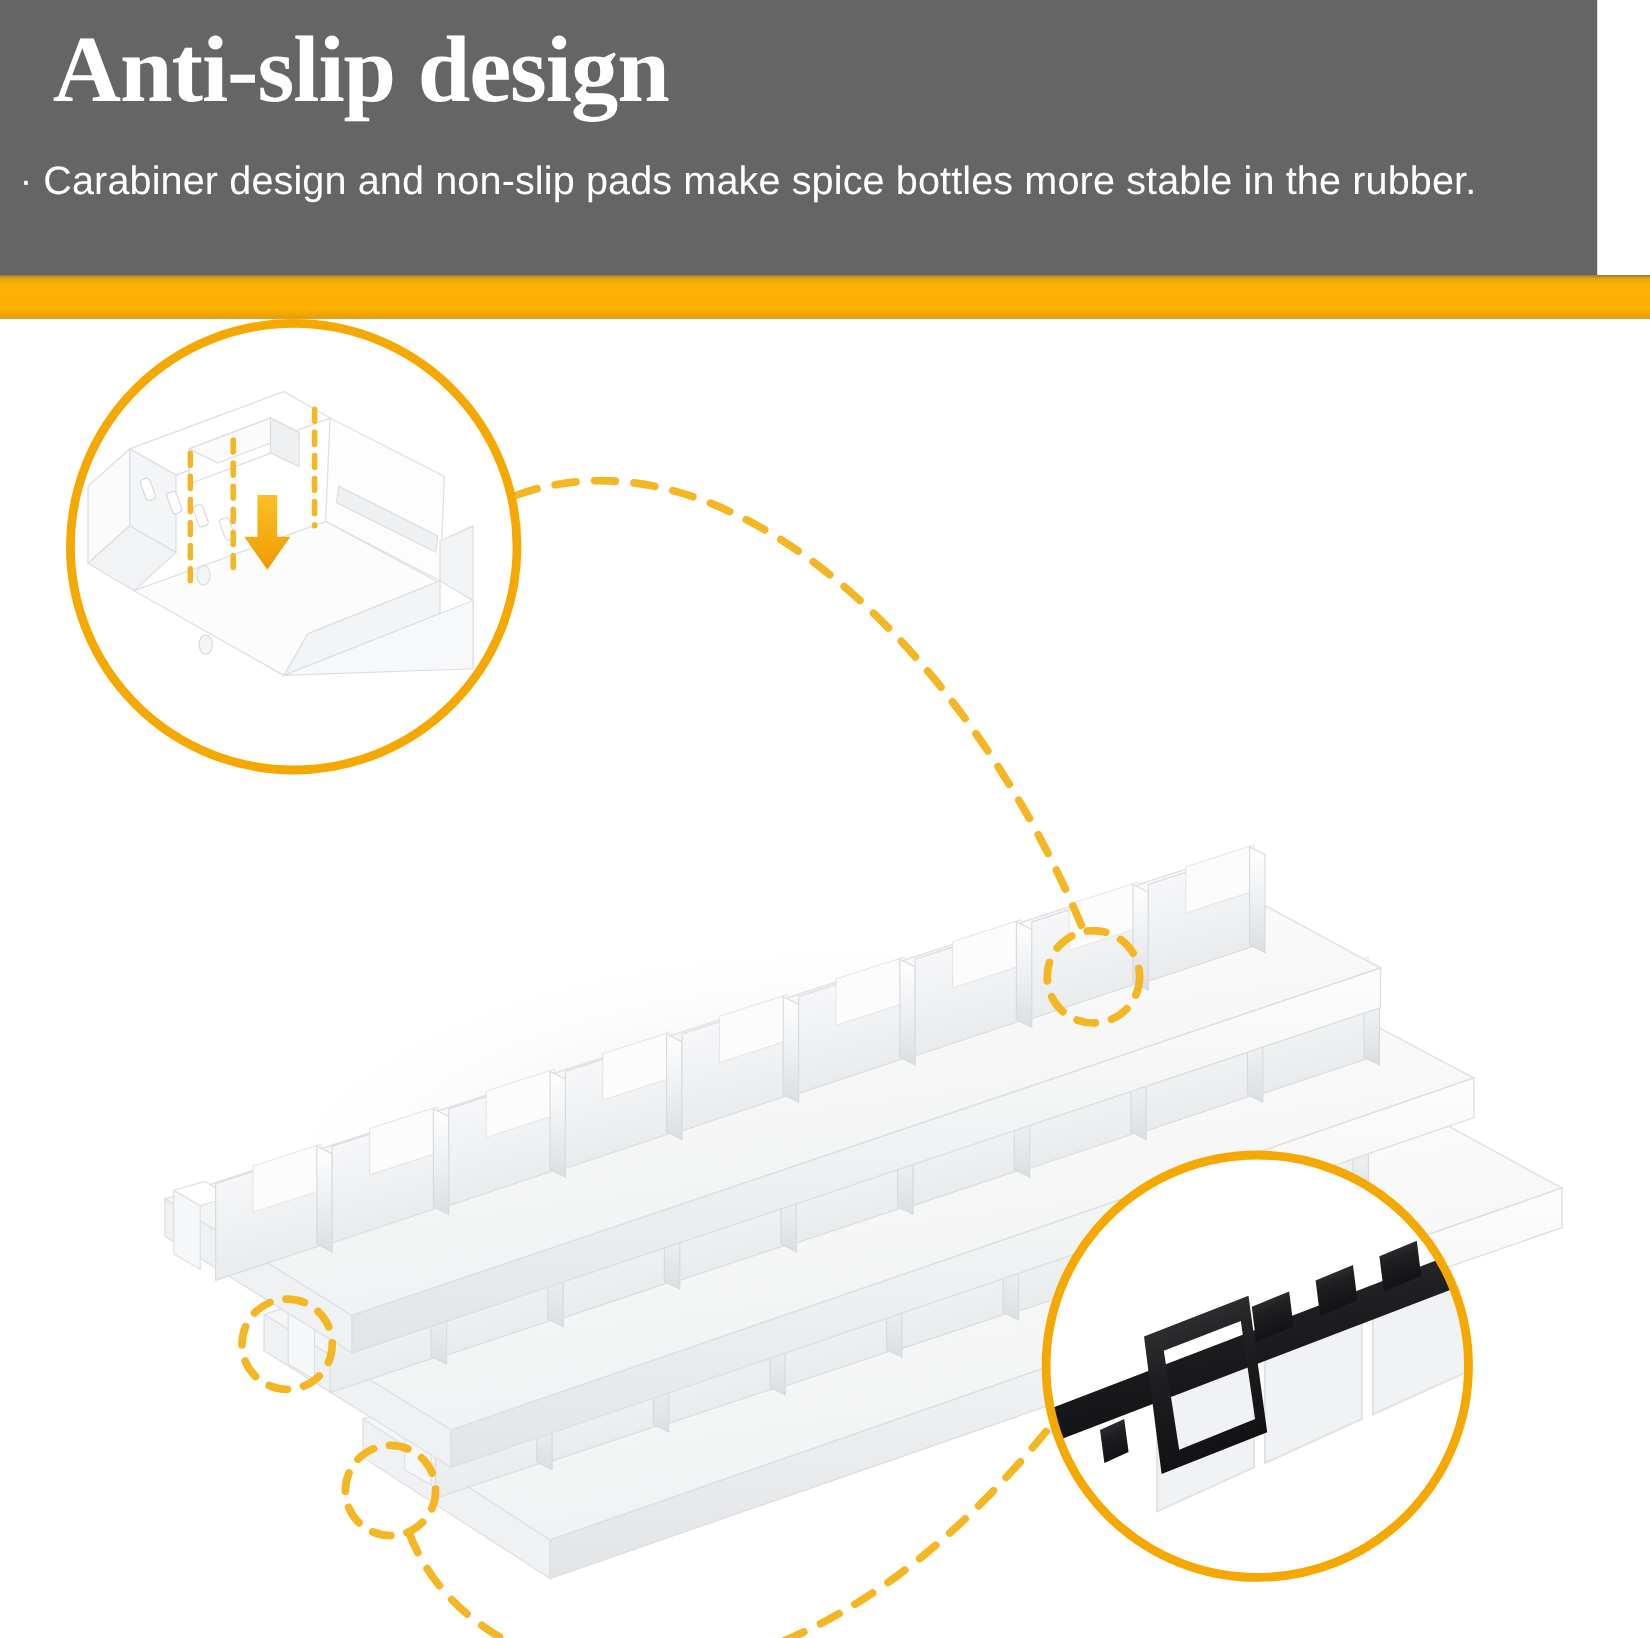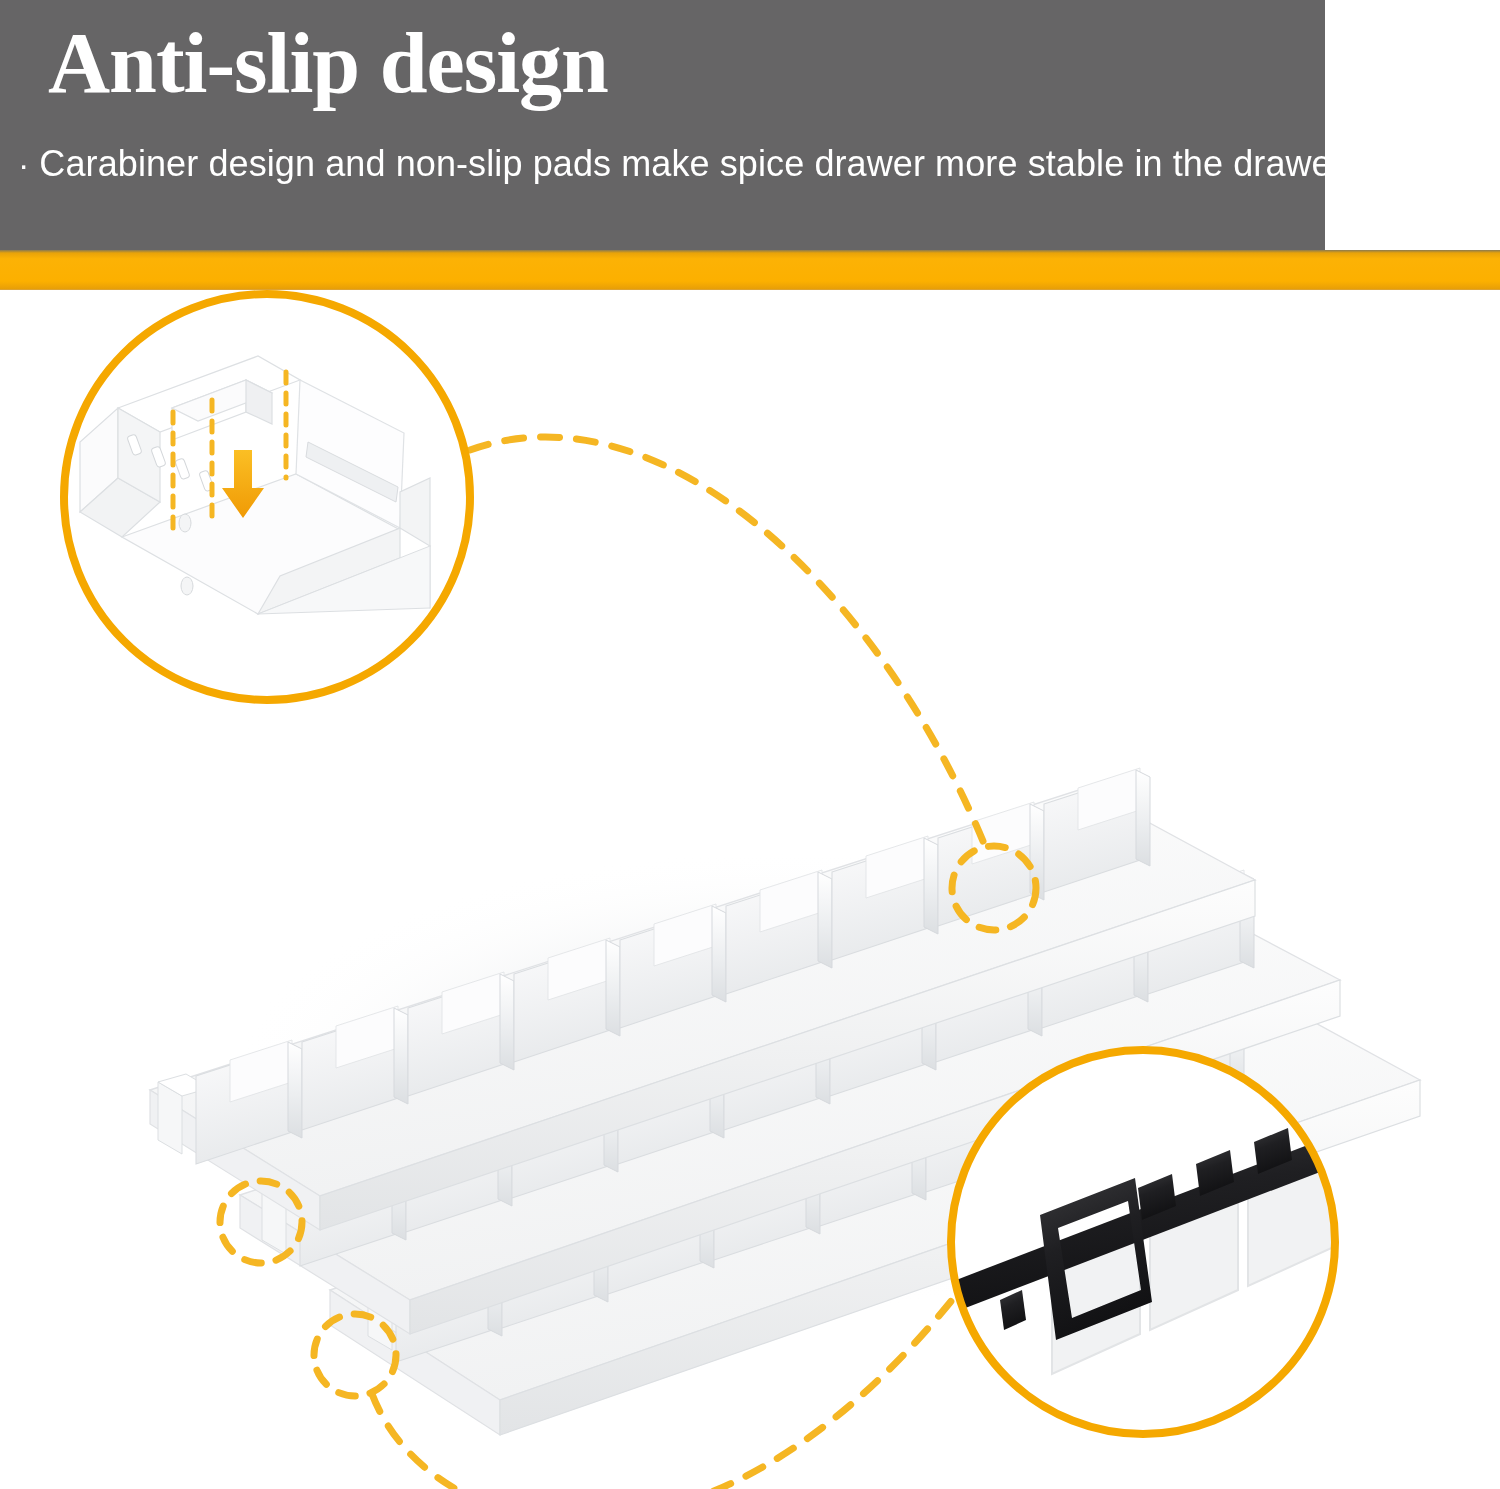--- a/index.html
+++ b/index.html
@@ -6,21 +6,21 @@
   html,body { width:1500px; height:1489px; }
   body {
     font-family:"Liberation Sans", sans-serif;
     background:#ffffff;
     overflow:hidden;
     position:relative;
   }
 
   
   #header-band {
-    position:absolute; left:0; top:0; width:1325px; height:250px;
+    position:absolute; left:0; top:0; width:1452px; height:250px;
     background:#666566;
   }
   #page-title {
     position:absolute; left:48px; top:18px;
     font-family:"Liberation Serif", serif;
     font-weight:bold;
     font-size:86px;
     line-height:1.05;
     color:#ffffff;
     letter-spacing:-1px;
@@ -60,21 +60,21 @@
   .vis-hidden { position:absolute; width:1px; height:1px; overflow:hidden;
                 clip:rect(0 0 0 0); white-space:nowrap; }
 </style>
 </head>
 <body>
 
 <div id="header-band">
   <div id="page-title">Anti-slip design</div>
   <div id="header-bullet-row">
     <span id="bullet-dot">·</span>
-    <span id="header-subtitle">Carabiner design and non-slip pads make spice drawer more stable in the drawer.</span>
+    <span id="header-subtitle">Carabiner design and non-slip pads make spice bottles more stable in the rubber.</span>
   </div>
 </div>
 
 <div id="accent-bar"></div>
 
 <div id="body-canvas">
 <svg id="scene" viewBox="0 0 1500 1199" xmlns="http://www.w3.org/2000/svg">
 
   <defs>
     <linearGradient id="gTopFace" x1="0" y1="0" x2="0.35" y2="1">

